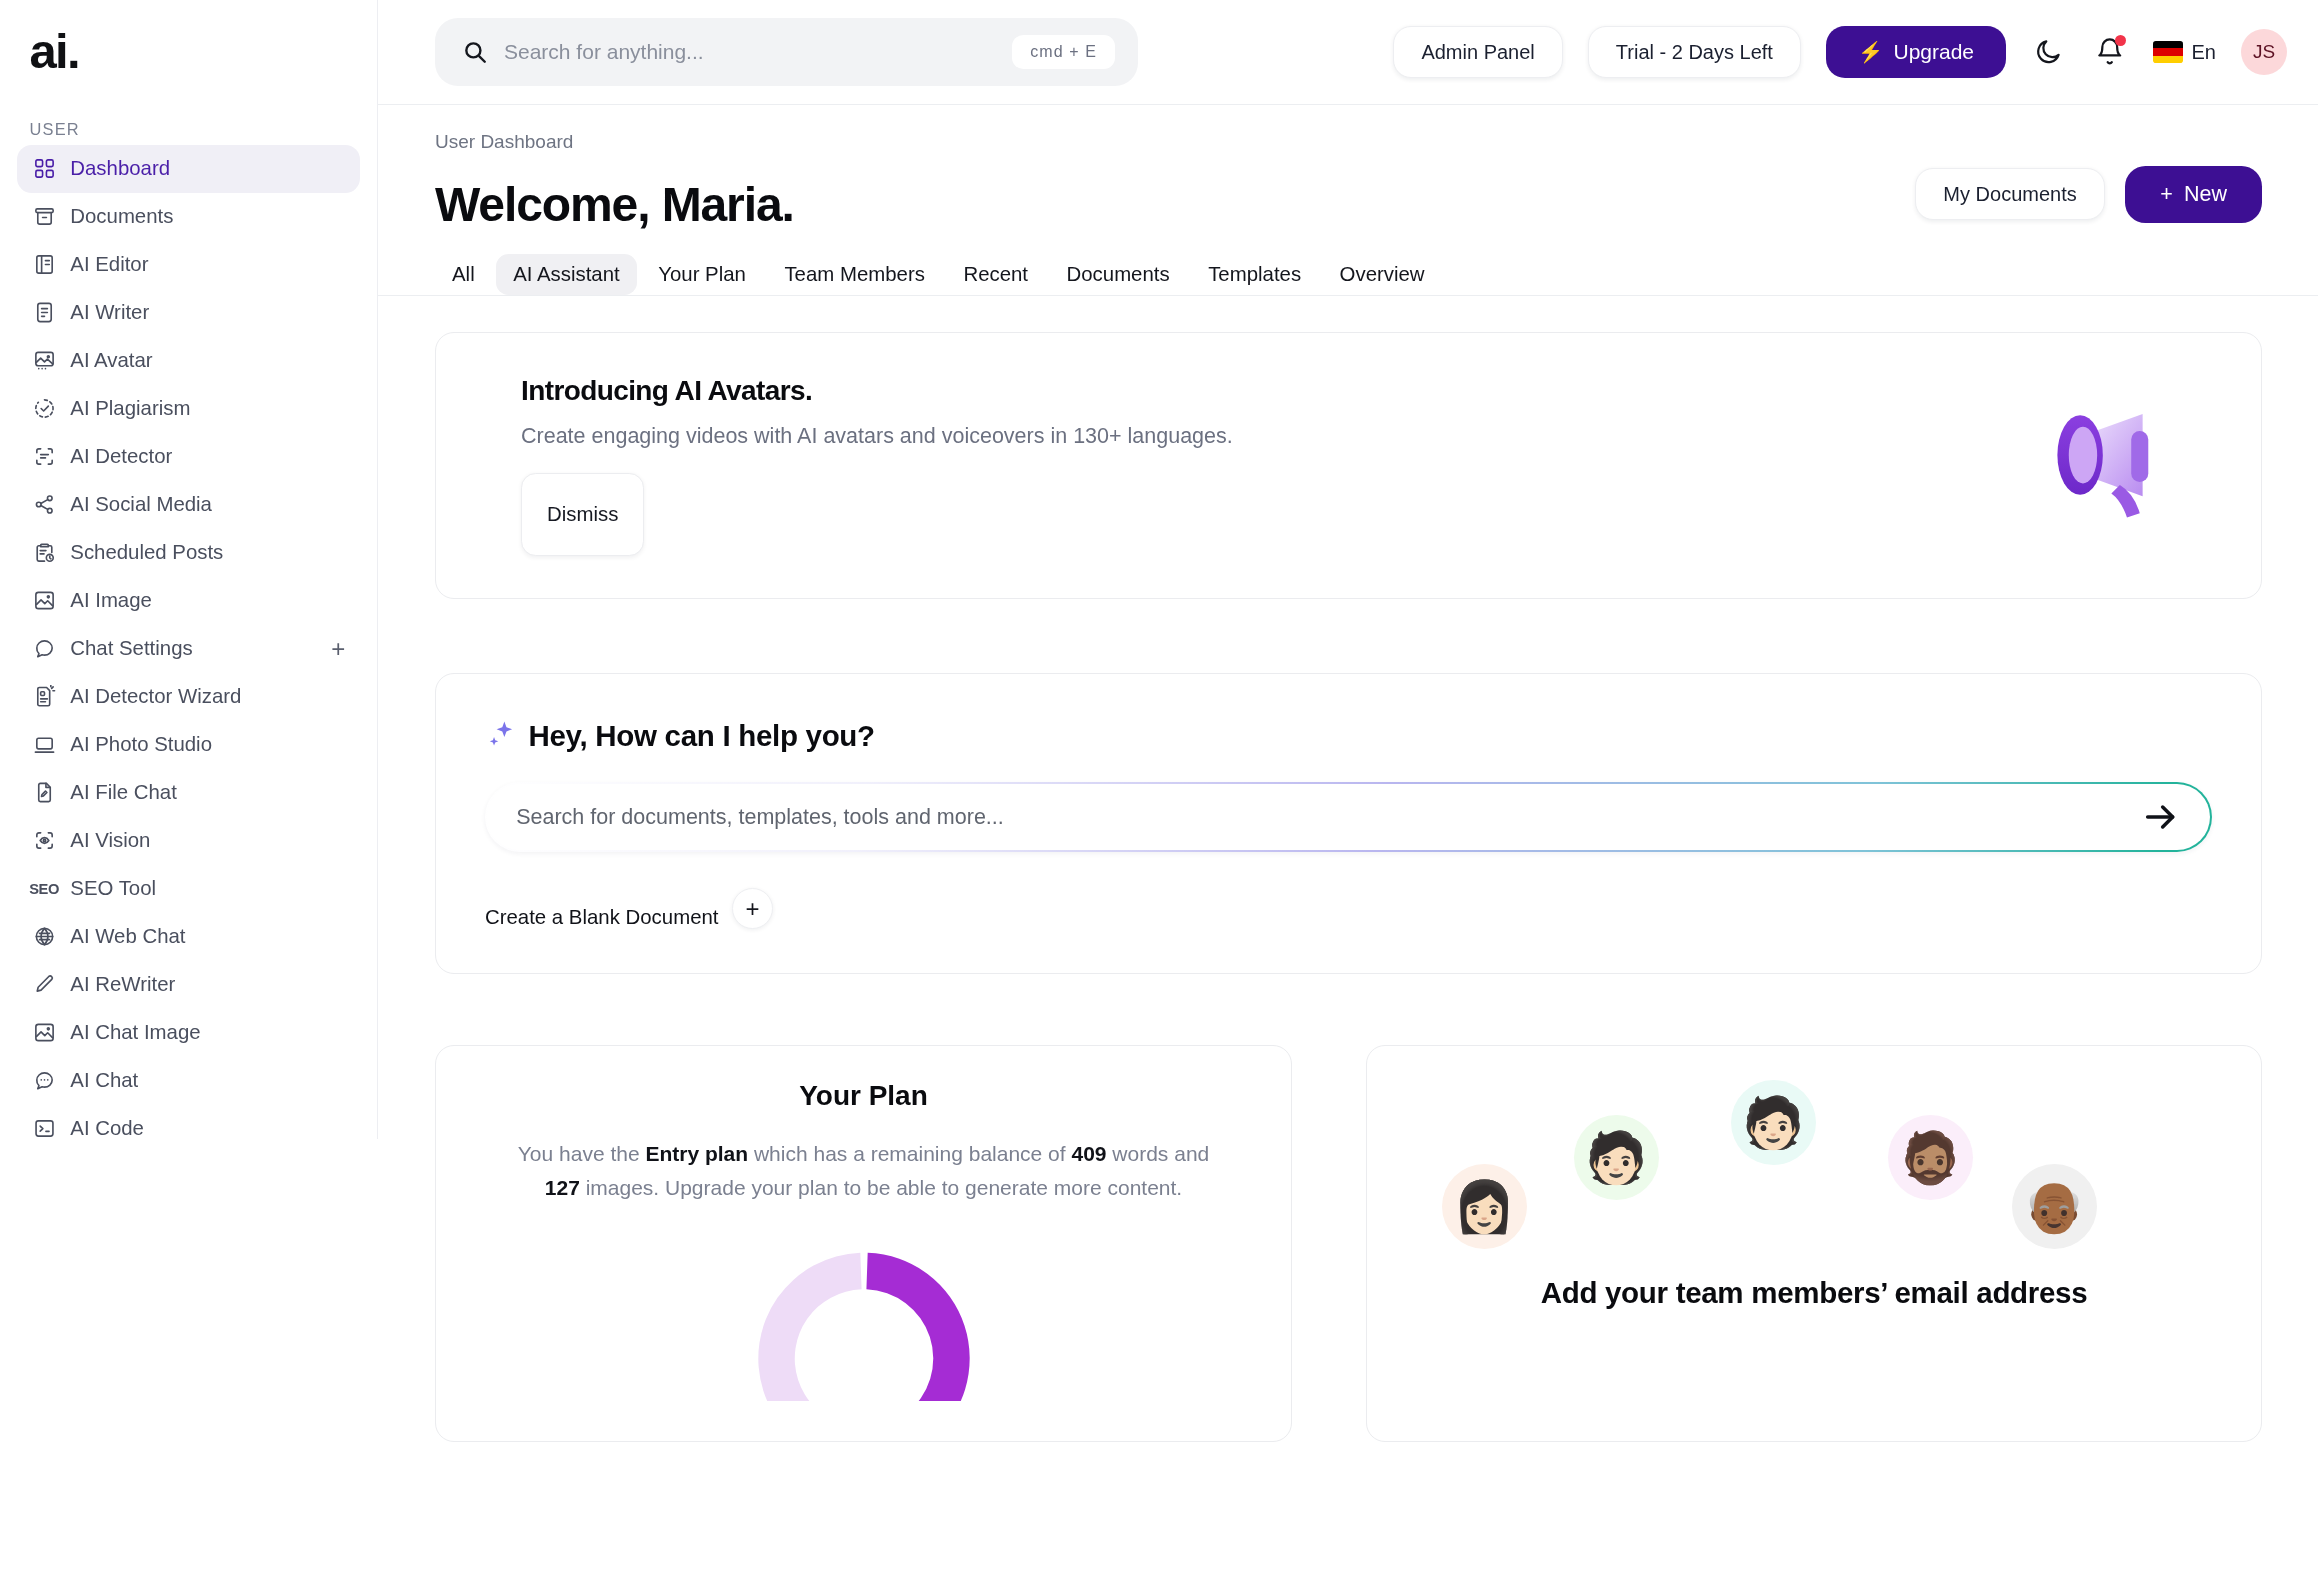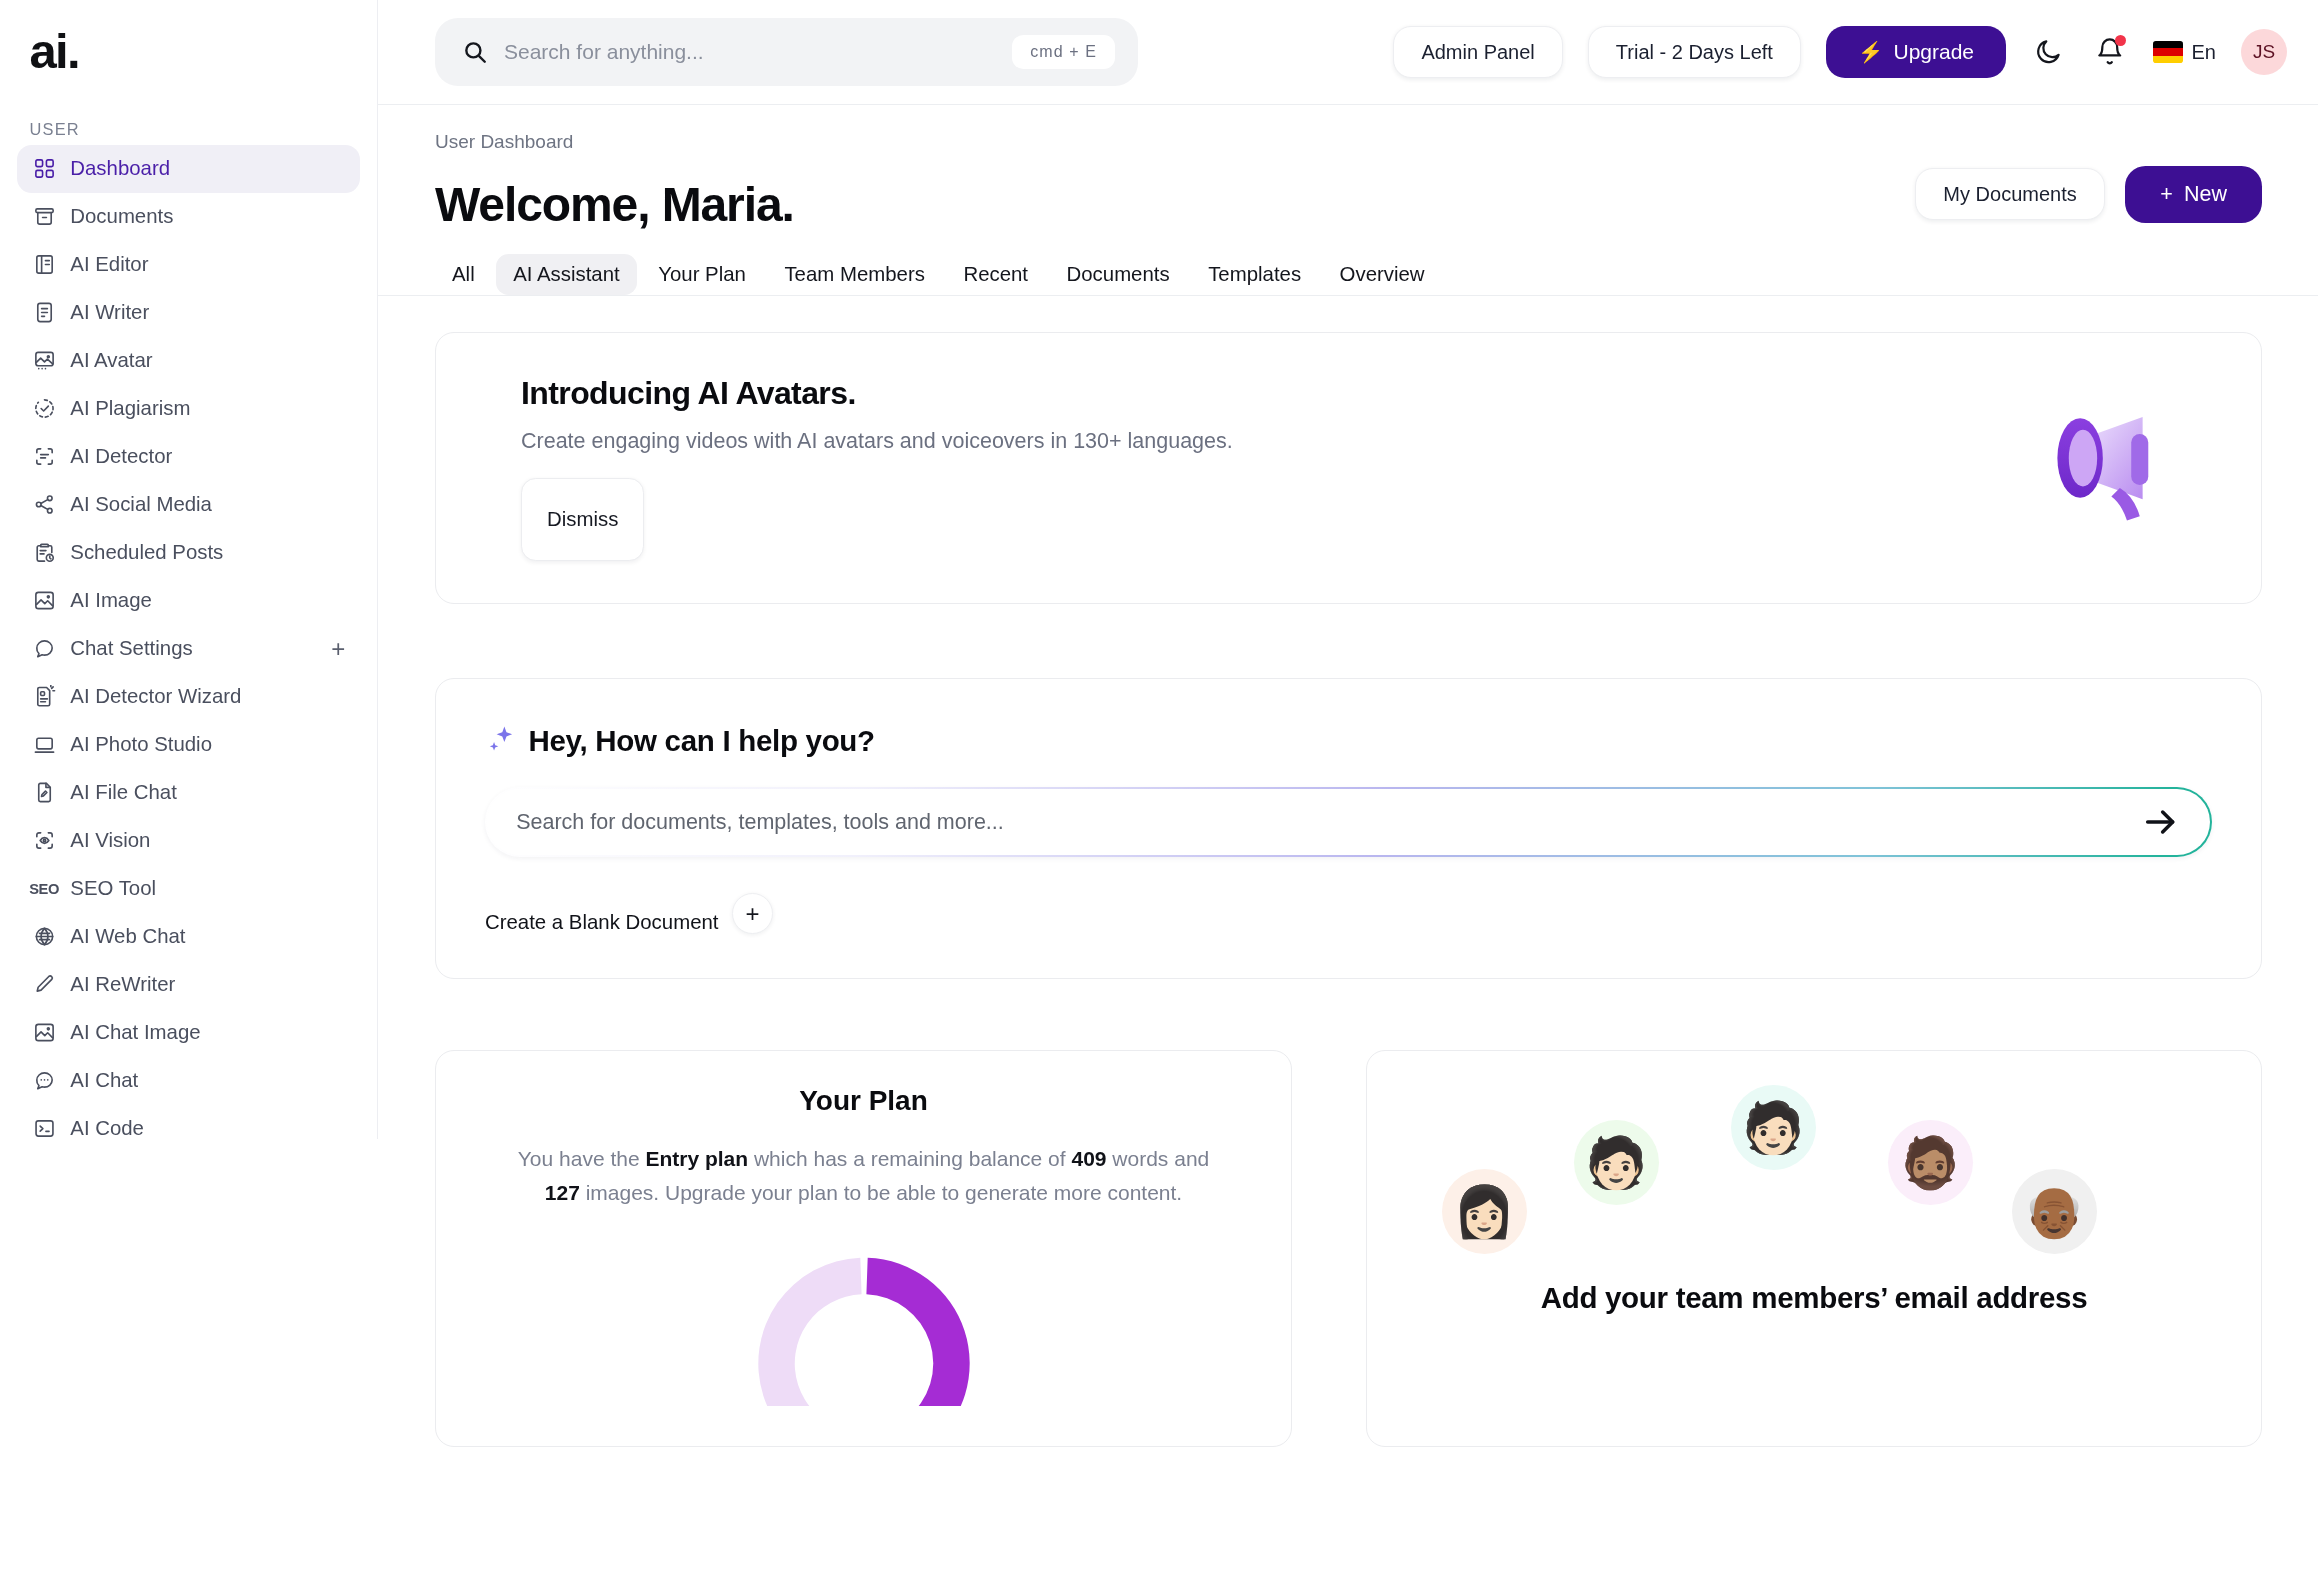--- a/index.html
+++ b/index.html
@@ -108,21 +108,21 @@
     font-size: 20.4px; color: #14161d; padding: 9px 17px; border-radius: 12.5px; cursor:pointer; white-space: nowrap;
   }
   .tab.active { background: #f0f0f3; }
 
   
   .content { flex:1; padding: 36px 57px 0 57px; overflow: hidden; }
   .card {
     border: 1.1px solid #ebecef; border-radius: 19px; background:#fff;
   }
   .promo { display:flex; align-items:center; padding: 42px 45px 42px 85px; min-height: 256px; }
-  .promo-title { font-size: 32px; font-weight: 700; color:#0a0b0f; letter-spacing:-0.6px;}
+  .promo-title { font-size: 28px; font-weight: 700; color:#0a0b0f; letter-spacing:-0.6px;}
   .promo-sub { font-size: 21.5px; color:#6b7080; margin-top: 17px; }
   .dismiss-btn {
     margin-top: 24px; background:#fff; border:1.1px solid #ecedf0; border-radius: 14.7px;
     padding: 29px 25px; font-size: 20.4px; color:#161922; cursor:pointer;
     box-shadow: 0 1.1px 4px rgba(20,22,40,.06);
   }
   .megaphone { margin-left:auto; margin-right: 45px; width: 142px; height: 142px; }
 
   .assistant { margin-top: 74px; padding: 45px 49px 44px 49px; }
   .assistant-head { display:flex; align-items:flex-start; gap: 12.5px; }

